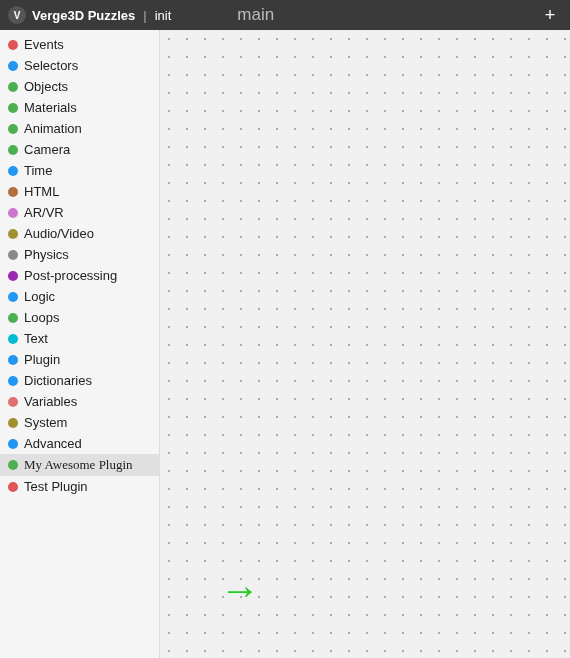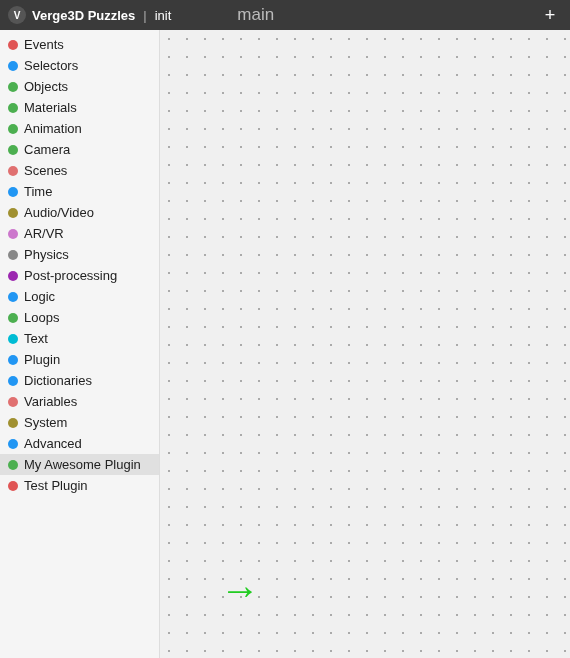--- a/index.html
+++ b/index.html
@@ -76,20 +76,21 @@
 
     .sidebar-item {
       display: flex;
       align-items: center;
       padding: 3px 8px;
       cursor: pointer;
       white-space: nowrap;
     }
     .sidebar-item.highlighted {
       background: #e0e0e0;
+      font-family: Liberation Serif, serif;
     }
 
     .dot {
       width: 10px;
       height: 10px;
       border-radius: 50%;
       margin-right: 6px;
       flex-shrink: 0;
     }
 
@@ -155,34 +156,34 @@
       </div>
       <div class="sidebar-item">
         <span class="dot" style="background-color: rgb(76, 175, 80);"></span>
         <span class="sidebar-label">Animation</span>
       </div>
       <div class="sidebar-item">
         <span class="dot" style="background-color: rgb(76, 175, 80);"></span>
         <span class="sidebar-label">Camera</span>
       </div>
       <div class="sidebar-item">
-        <span class="dot" style="background-color: rgb(224, 112, 112);"></span>
-        <span class="sidebar-label">Scenes</span>
-      </div>
-      <div class="sidebar-item">
         <span class="dot" style="background-color: rgb(33, 150, 243);"></span>
         <span class="sidebar-label">Time</span>
+      </div>
+      <div class="sidebar-item">
+        <span class="dot" style="background-color: rgb(176, 112, 64);"></span>
+        <span class="sidebar-label">HTML</span>
+      </div>
+      <div class="sidebar-item">
+        <span class="dot" style="background-color: rgb(204, 119, 204);"></span>
+        <span class="sidebar-label">AR/VR</span>
       </div>
       <div class="sidebar-item">
         <span class="dot" style="background-color: rgb(160, 144, 48);"></span>
         <span class="sidebar-label">Audio/Video</span>
-      </div>
-      <div class="sidebar-item">
-        <span class="dot" style="background-color: rgb(204, 119, 204);"></span>
-        <span class="sidebar-label">AR/VR</span>
       </div>
       <div class="sidebar-item">
         <span class="dot" style="background-color: rgb(136, 136, 136);"></span>
         <span class="sidebar-label">Physics</span>
       </div>
       <div class="sidebar-item">
         <span class="dot" style="background-color: rgb(156, 39, 176);"></span>
         <span class="sidebar-label">Post-processing</span>
       </div>
       <div class="sidebar-item">

